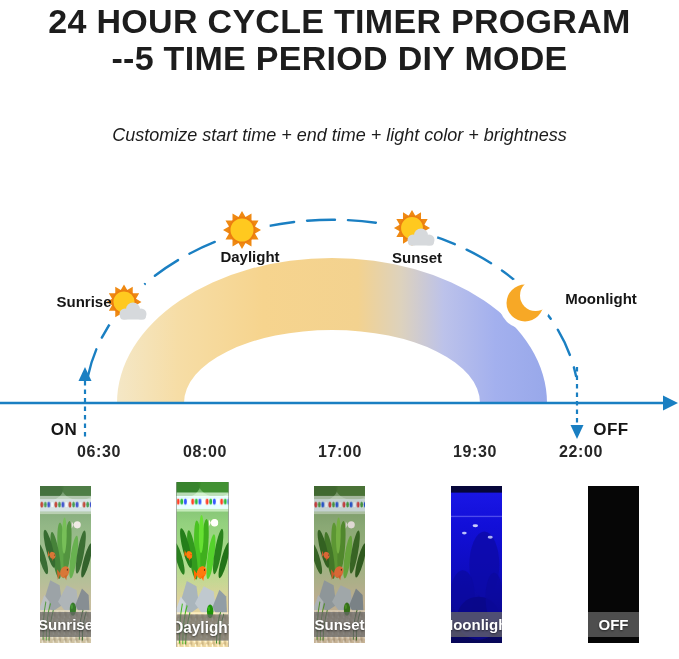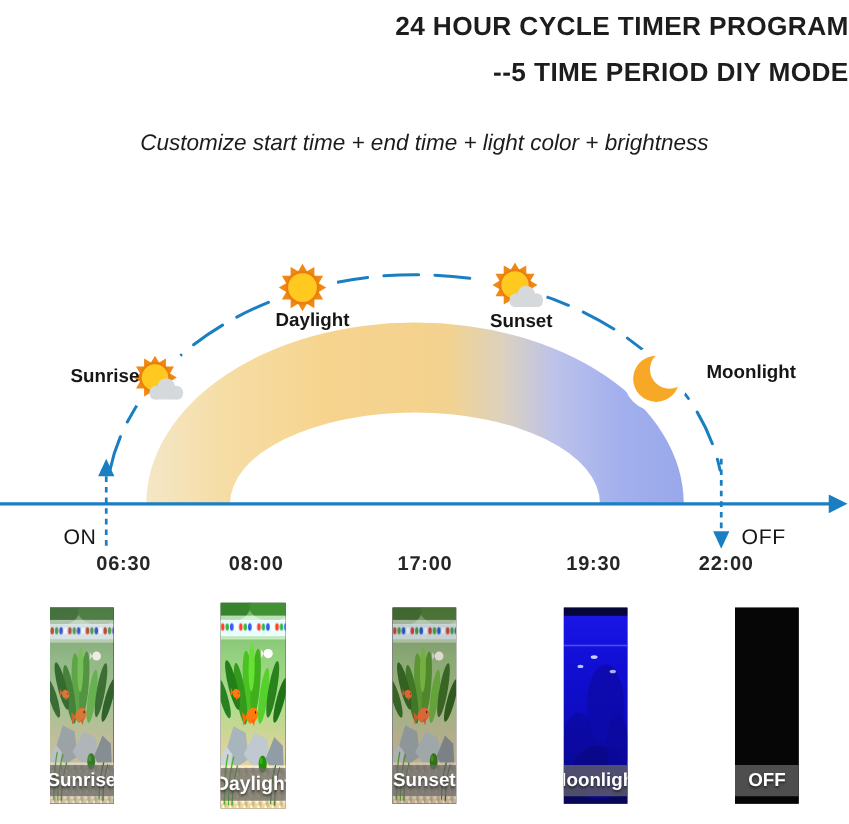--- a/index.html
+++ b/index.html
@@ -1,27 +1,27 @@
 <!DOCTYPE html>
 <html><head>
 <meta charset="utf-8">
 <style>
   html,body{margin:0;padding:0;background:#fff;}
   .page{position:relative;width:679px;height:659px;background:#fff;overflow:hidden;
         font-family:"Liberation Sans", sans-serif;}
   
   .titles{position:relative;z-index:3;padding-top:3px;text-align:center;color:#1d1d1d;}
-  .title-line{font-size:21px;font-weight:700;line-height:37px;letter-spacing:.3px;text-align:right;}
-  .subtitle{margin-top:21px;text-align:center;font-style:italic;font-size:18px;
+  .title-line{font-size:34px;font-weight:700;line-height:37px;letter-spacing:.3px;}
+  .subtitle{margin-top:42px;text-align:center;font-style:italic;font-size:18px;
             line-height:33px;color:#1c1c1c;}
   
   .diagram-layer{position:absolute;top:0;left:0;width:679px;height:470px;z-index:1;}
   .lbl{position:absolute;transform:translate(-50%,-50%);white-space:nowrap;z-index:2;color:#161616;}
   .stage-lbl{font-size:15px;font-weight:700;}
-  .onoff-lbl{font-size:17px;font-weight:400;letter-spacing:.5px;}
+  .onoff-lbl{font-size:17px;font-weight:700;letter-spacing:.5px;}
   .tick-lbl{font-size:16px;font-weight:700;letter-spacing:.6px;color:#262626;}
   
   .photos{position:absolute;top:470px;left:0;width:679px;height:189px;display:flex;gap:6px;z-index:2;}
   .photo{position:relative;flex:1;overflow:hidden;background:#000;}
   .photo svg.scene{display:block;width:100%;height:100%;}
   .photo--sunrise svg.scene{filter:saturate(.9) brightness(1.02) contrast(.97);}
   .photo--daylight svg.scene{filter:saturate(1.35) brightness(1.12);}
   .photo--sunset svg.scene{filter:saturate(.98) brightness(.93) hue-rotate(-8deg);}
   .photo--featured{outline:3px solid #fff;z-index:3;transform:scale(1.025,1.05);}
   .caption{position:absolute;left:0;right:0;bottom:6px;height:25px;margin:0;

